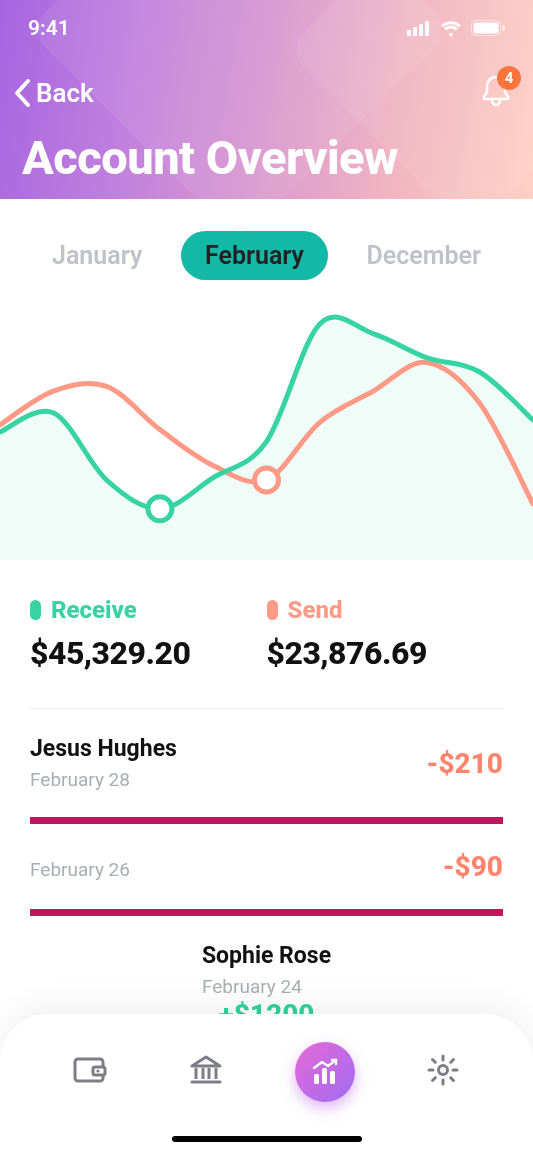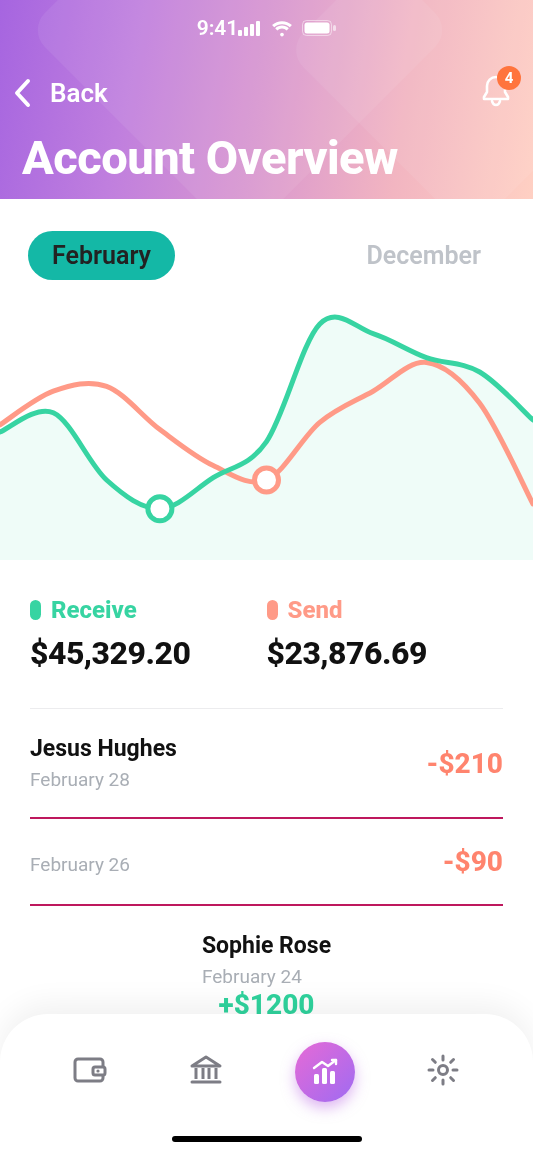--- a/index.html
+++ b/index.html
@@ -15,31 +15,31 @@
   }
   .header::before, .header::after {
     content: ""; position: absolute; background: rgba(255,255,255,0.07);
     transform: rotate(45deg);
   }
   .header::before { width: 300px; height: 300px; top: -120px; left: 90px; border-radius: 24px; }
   .header::after  { width: 260px; height: 260px; top: -80px; left: 340px; border-radius: 24px; }
 
   .status-bar {
     position: absolute; top: 0; left: 0; right: 0; height: 56px;
-    display: flex; align-items: center; padding: 0 28px; justify-content: center;
+    display: flex; align-items: center; padding: 0 28px; justify-content: space-between;
     font-size: 21px; font-weight: 600;
   }
   .status-right { display: flex; align-items: center; gap: 8px; }
 
   .nav-row {
     position: absolute; top: 74px; left: 0; right: 0;
     display: flex; align-items: center; justify-content: space-between;
     padding: 0 22px 0 12px;
   }
-  .back-btn { display: flex; align-items: center; gap: 16px; font-size: 26px; font-weight: 600; cursor: pointer; }
+  .back-btn { display: flex; align-items: center; gap: 2px; font-size: 26px; font-weight: 600; cursor: pointer; }
 
   .bell-wrap { position: relative; }
   .bell-badge {
     position: absolute; top: -8px; right: -10px;
     width: 24px; height: 24px; border-radius: 50%;
     background: #ff6a2f; display: flex; align-items: center; justify-content: center;
     font-size: 15px; font-weight: 700; color: #fff;
   }
 
   .page-title {
@@ -74,21 +74,21 @@
   .lbl-receive { color: #37d4a2; }
   .lbl-send    { color: #ff9a87; }
   .summary-value { font-size: 32px; font-weight: 800; color: #111; margin-top: 10px; letter-spacing: -0.5px; }
 
   .hr { height: 1px; background: #ececee; margin: 12px 30px 0 30px; }
 
   
   .tx-list { padding: 0 30px; }
   .tx-row {
     display: flex; align-items: center; justify-content: space-between;
-    padding: 26px 0; border-bottom: 2px solid #be185d;
+    padding: 26px 0; border-bottom: 7px solid #be185d;
   }
   .tx-row:last-child { border-bottom: none; flex-direction: column; }
   .tx-title { font-size: 23px; font-weight: 700; color: #111; }
   .tx-date  { font-size: 19px; color: #a9aeb5; margin-top: 6px; }
   .tx-amount { font-size: 28px; font-weight: 800; }
   .tx-amount.neg { color: #ff846e; }
   .tx-amount.pos { color: #2fd39d; }
 
   
   .tabbar {
@@ -154,20 +154,21 @@
         <path d="M11 27c.5 2.2 2.1 4 4 4s3.5-1.8 4-4" fill="none" stroke="#fff" stroke-width="2.6" stroke-linecap="round"></path>
       </svg>
       <span class="bell-badge">4</span>
     </div>
   </div>
 
   <div class="page-title">Account Overview</div>
 </div>
 
 <div class="months" id="months">
+    <div class="month-item">January</div>
     <div class="month-item active">February</div>
     <div class="month-item">December</div>
   </div>
 
 <div class="chart-area">
   <svg id="chart-svg" width="533" height="280" viewBox="0 0 533 280" preserveAspectRatio="none">
       <path d="M0,152 C8.883333333333335,148.8 35.53333333333333,124.80000000000001 53.300000000000004,132.8 C71.06666666666668,140.8 88.83333333333334,184 106.60000000000001,200 C124.36666666666667,216 142.13333333333333,229.20000000000002 159.9,228.8 C177.66666666666669,228.4 195.43333333333334,208.79999999999998 213.20000000000002,197.6 C230.9666666666667,186.4 248.73333333333335,187.20000000000002 266.5,161.60000000000002 C284.26666666666665,136.00000000000003 302.03333333333336,62 319.8,44 C337.56666666666666,25.999999999999996 355.3333333333333,47.99999999999999 373.09999999999997,53.599999999999994 C390.8666666666666,59.199999999999996 408.6333333333334,71.19999999999999 426.40000000000003,77.6 C444.1666666666667,84 461.93333333333334,81.6 479.7,92 C497.46666666666664,102.4 524.1166666666667,132 533,140 L533,280 L0,280 Z" fill="#37d4a2" fill-opacity="0.08"></path>
       <path d="M0,144.8 C8.883333333333335,139.20000000000002 35.53333333333333,117.6 53.300000000000004,111.19999999999999 C71.06666666666668,104.79999999999998 88.83333333333334,100 106.60000000000001,106.4 C124.36666666666667,112.80000000000001 142.13333333333333,136.4 159.9,149.6 C177.66666666666669,162.79999999999998 195.43333333333334,177.2 213.20000000000002,185.6 C230.9666666666667,194 248.73333333333335,207.2 266.5,200 C284.26666666666665,192.8 302.03333333333336,157.20000000000002 319.8,142.4 C337.56666666666666,127.60000000000001 355.3333333333333,121.19999999999999 373.09999999999997,111.19999999999999 C390.8666666666666,101.19999999999999 408.6333333333334,80.4 426.40000000000003,82.4 C444.1666666666667,84.4 461.93333333333334,99.60000000000002 479.7,123.20000000000002 C497.46666666666664,146.8 524.1166666666667,207.2 533,224" fill="none" stroke="#ff9a87" stroke-width="5" stroke-linecap="round"></path>
       <circle cx="266.5" cy="200" r="12" fill="#fff" stroke="#ff9a87" stroke-width="5"></circle>
       <path d="M0,152 C8.883333333333335,148.8 35.53333333333333,124.80000000000001 53.300000000000004,132.8 C71.06666666666668,140.8 88.83333333333334,184 106.60000000000001,200 C124.36666666666667,216 142.13333333333333,229.20000000000002 159.9,228.8 C177.66666666666669,228.4 195.43333333333334,208.79999999999998 213.20000000000002,197.6 C230.9666666666667,186.4 248.73333333333335,187.20000000000002 266.5,161.60000000000002 C284.26666666666665,136.00000000000003 302.03333333333336,62 319.8,44 C337.56666666666666,25.999999999999996 355.3333333333333,47.99999999999999 373.09999999999997,53.599999999999994 C390.8666666666666,59.199999999999996 408.6333333333334,71.19999999999999 426.40000000000003,77.6 C444.1666666666667,84 461.93333333333334,81.6 479.7,92 C497.46666666666664,102.4 524.1166666666667,132 533,140" fill="none" stroke="#37d4a2" stroke-width="5" stroke-linecap="round"></path>

